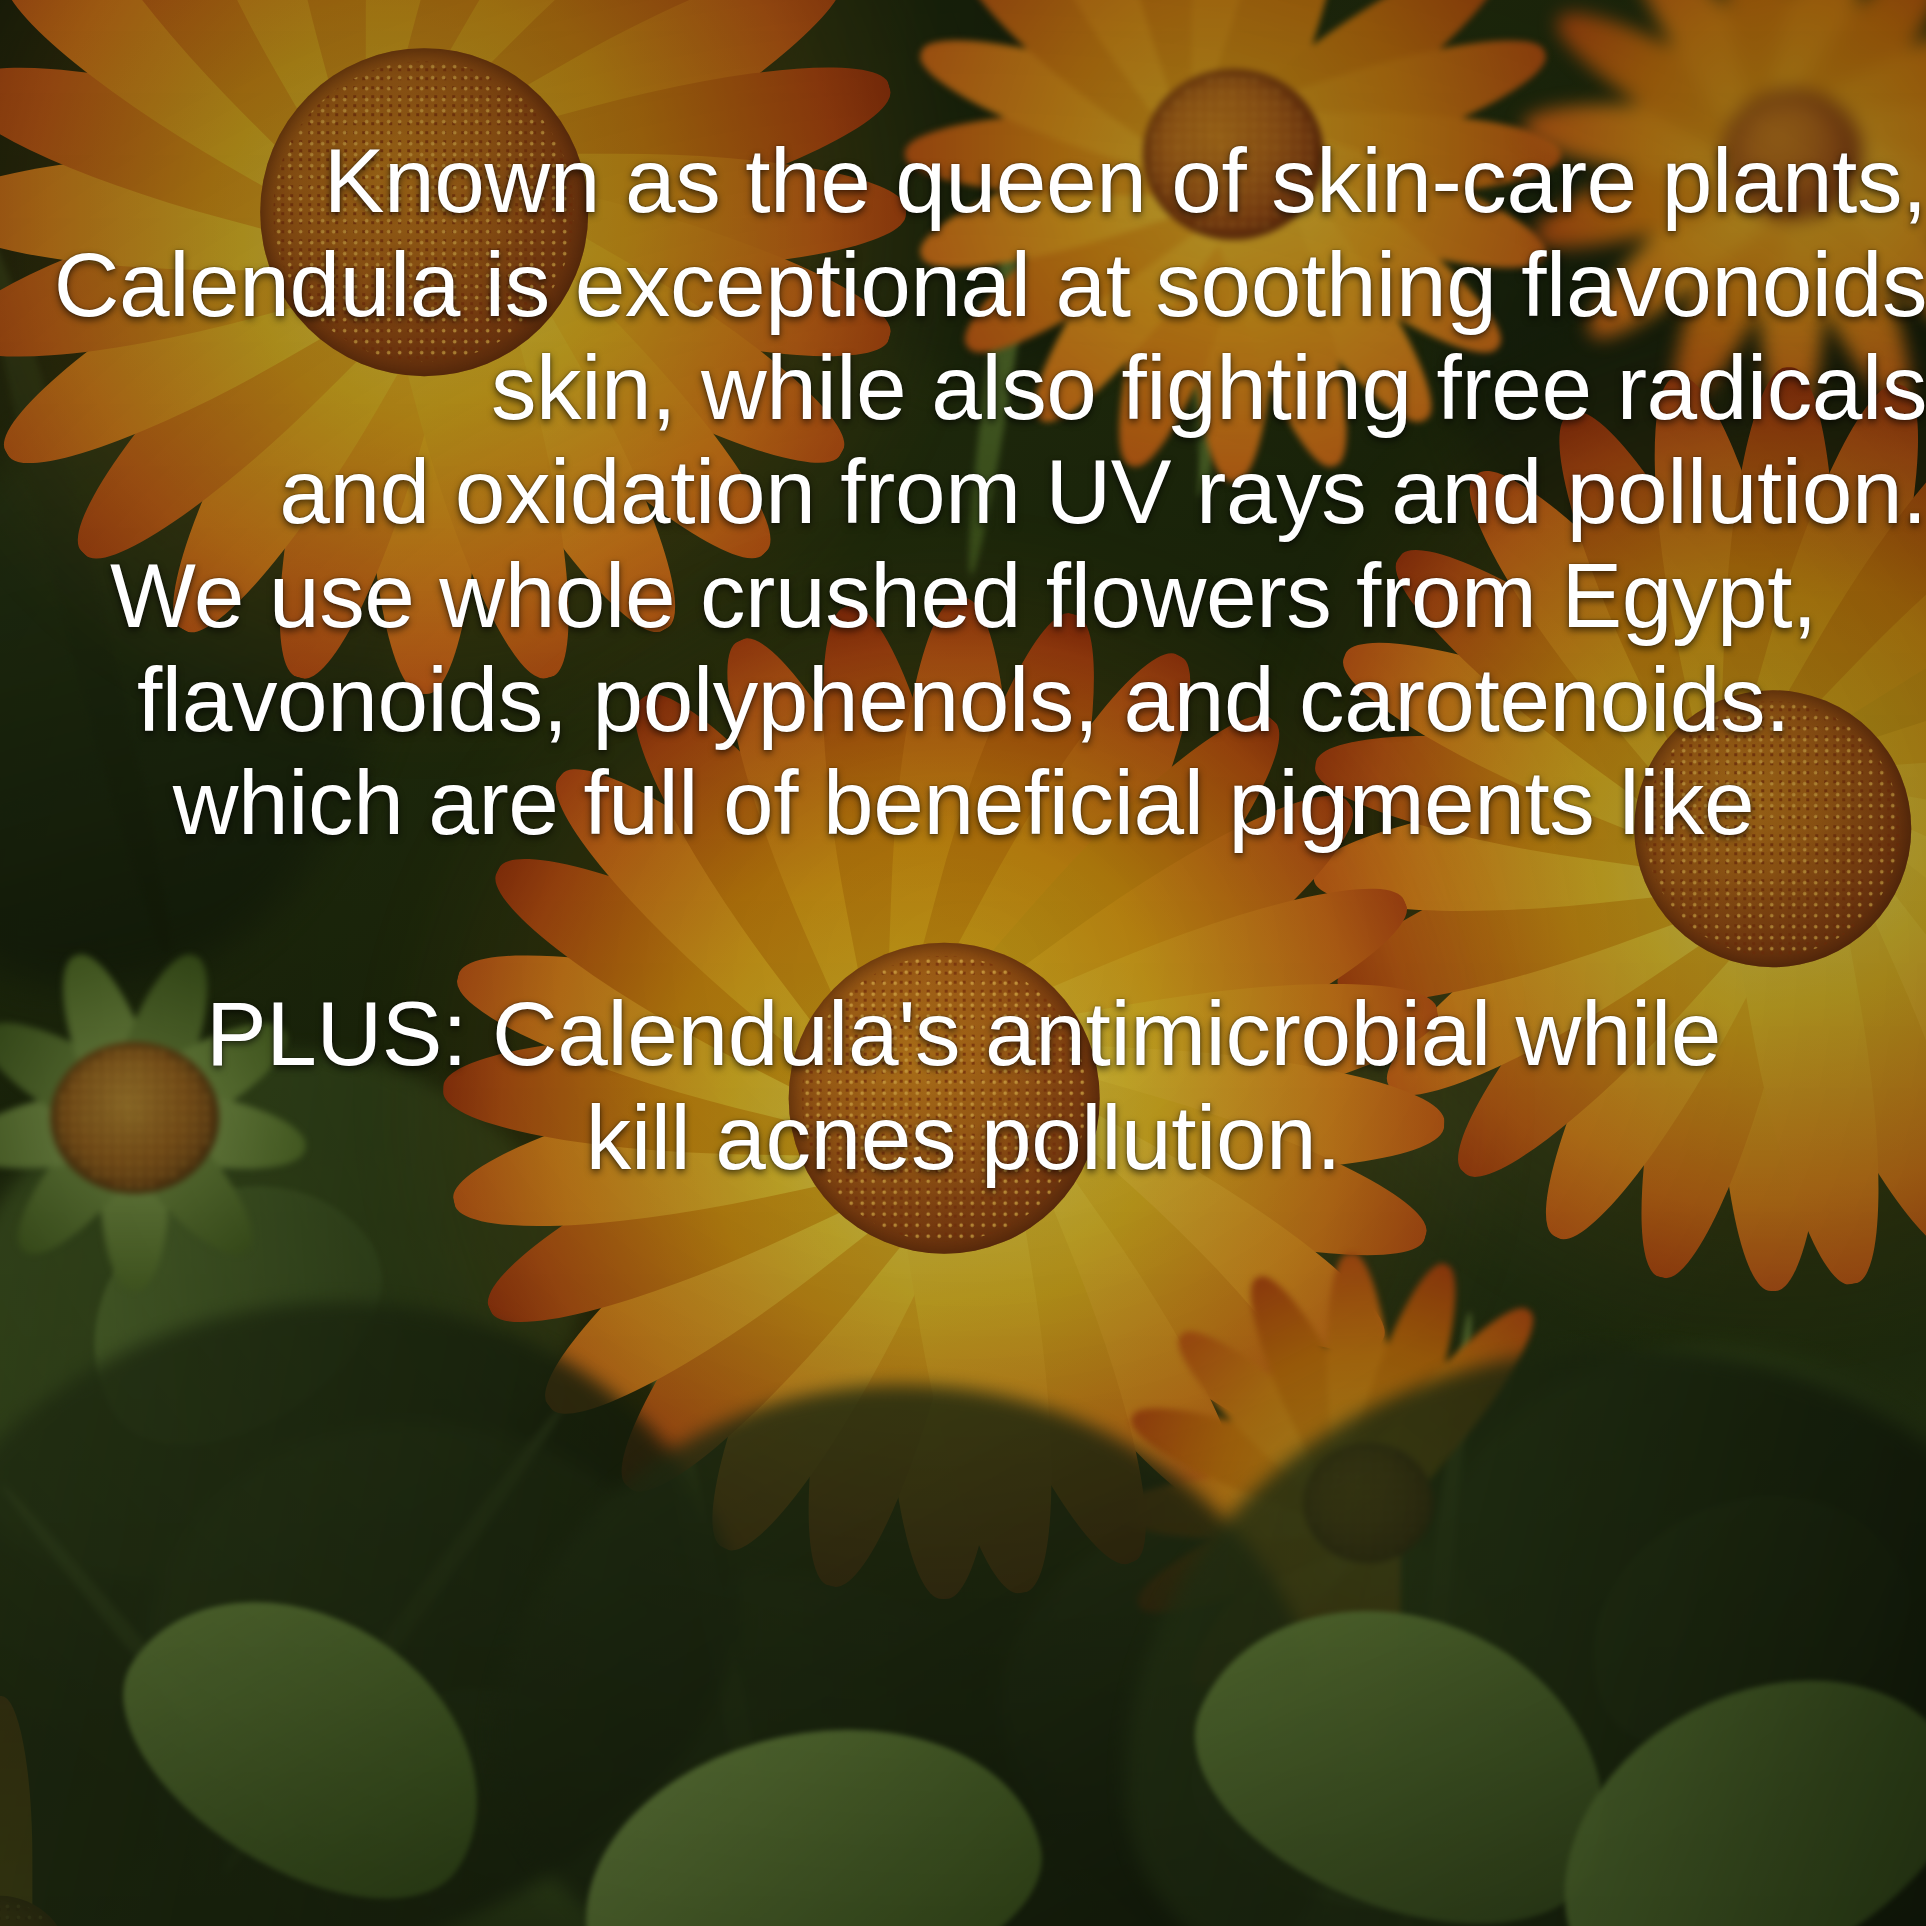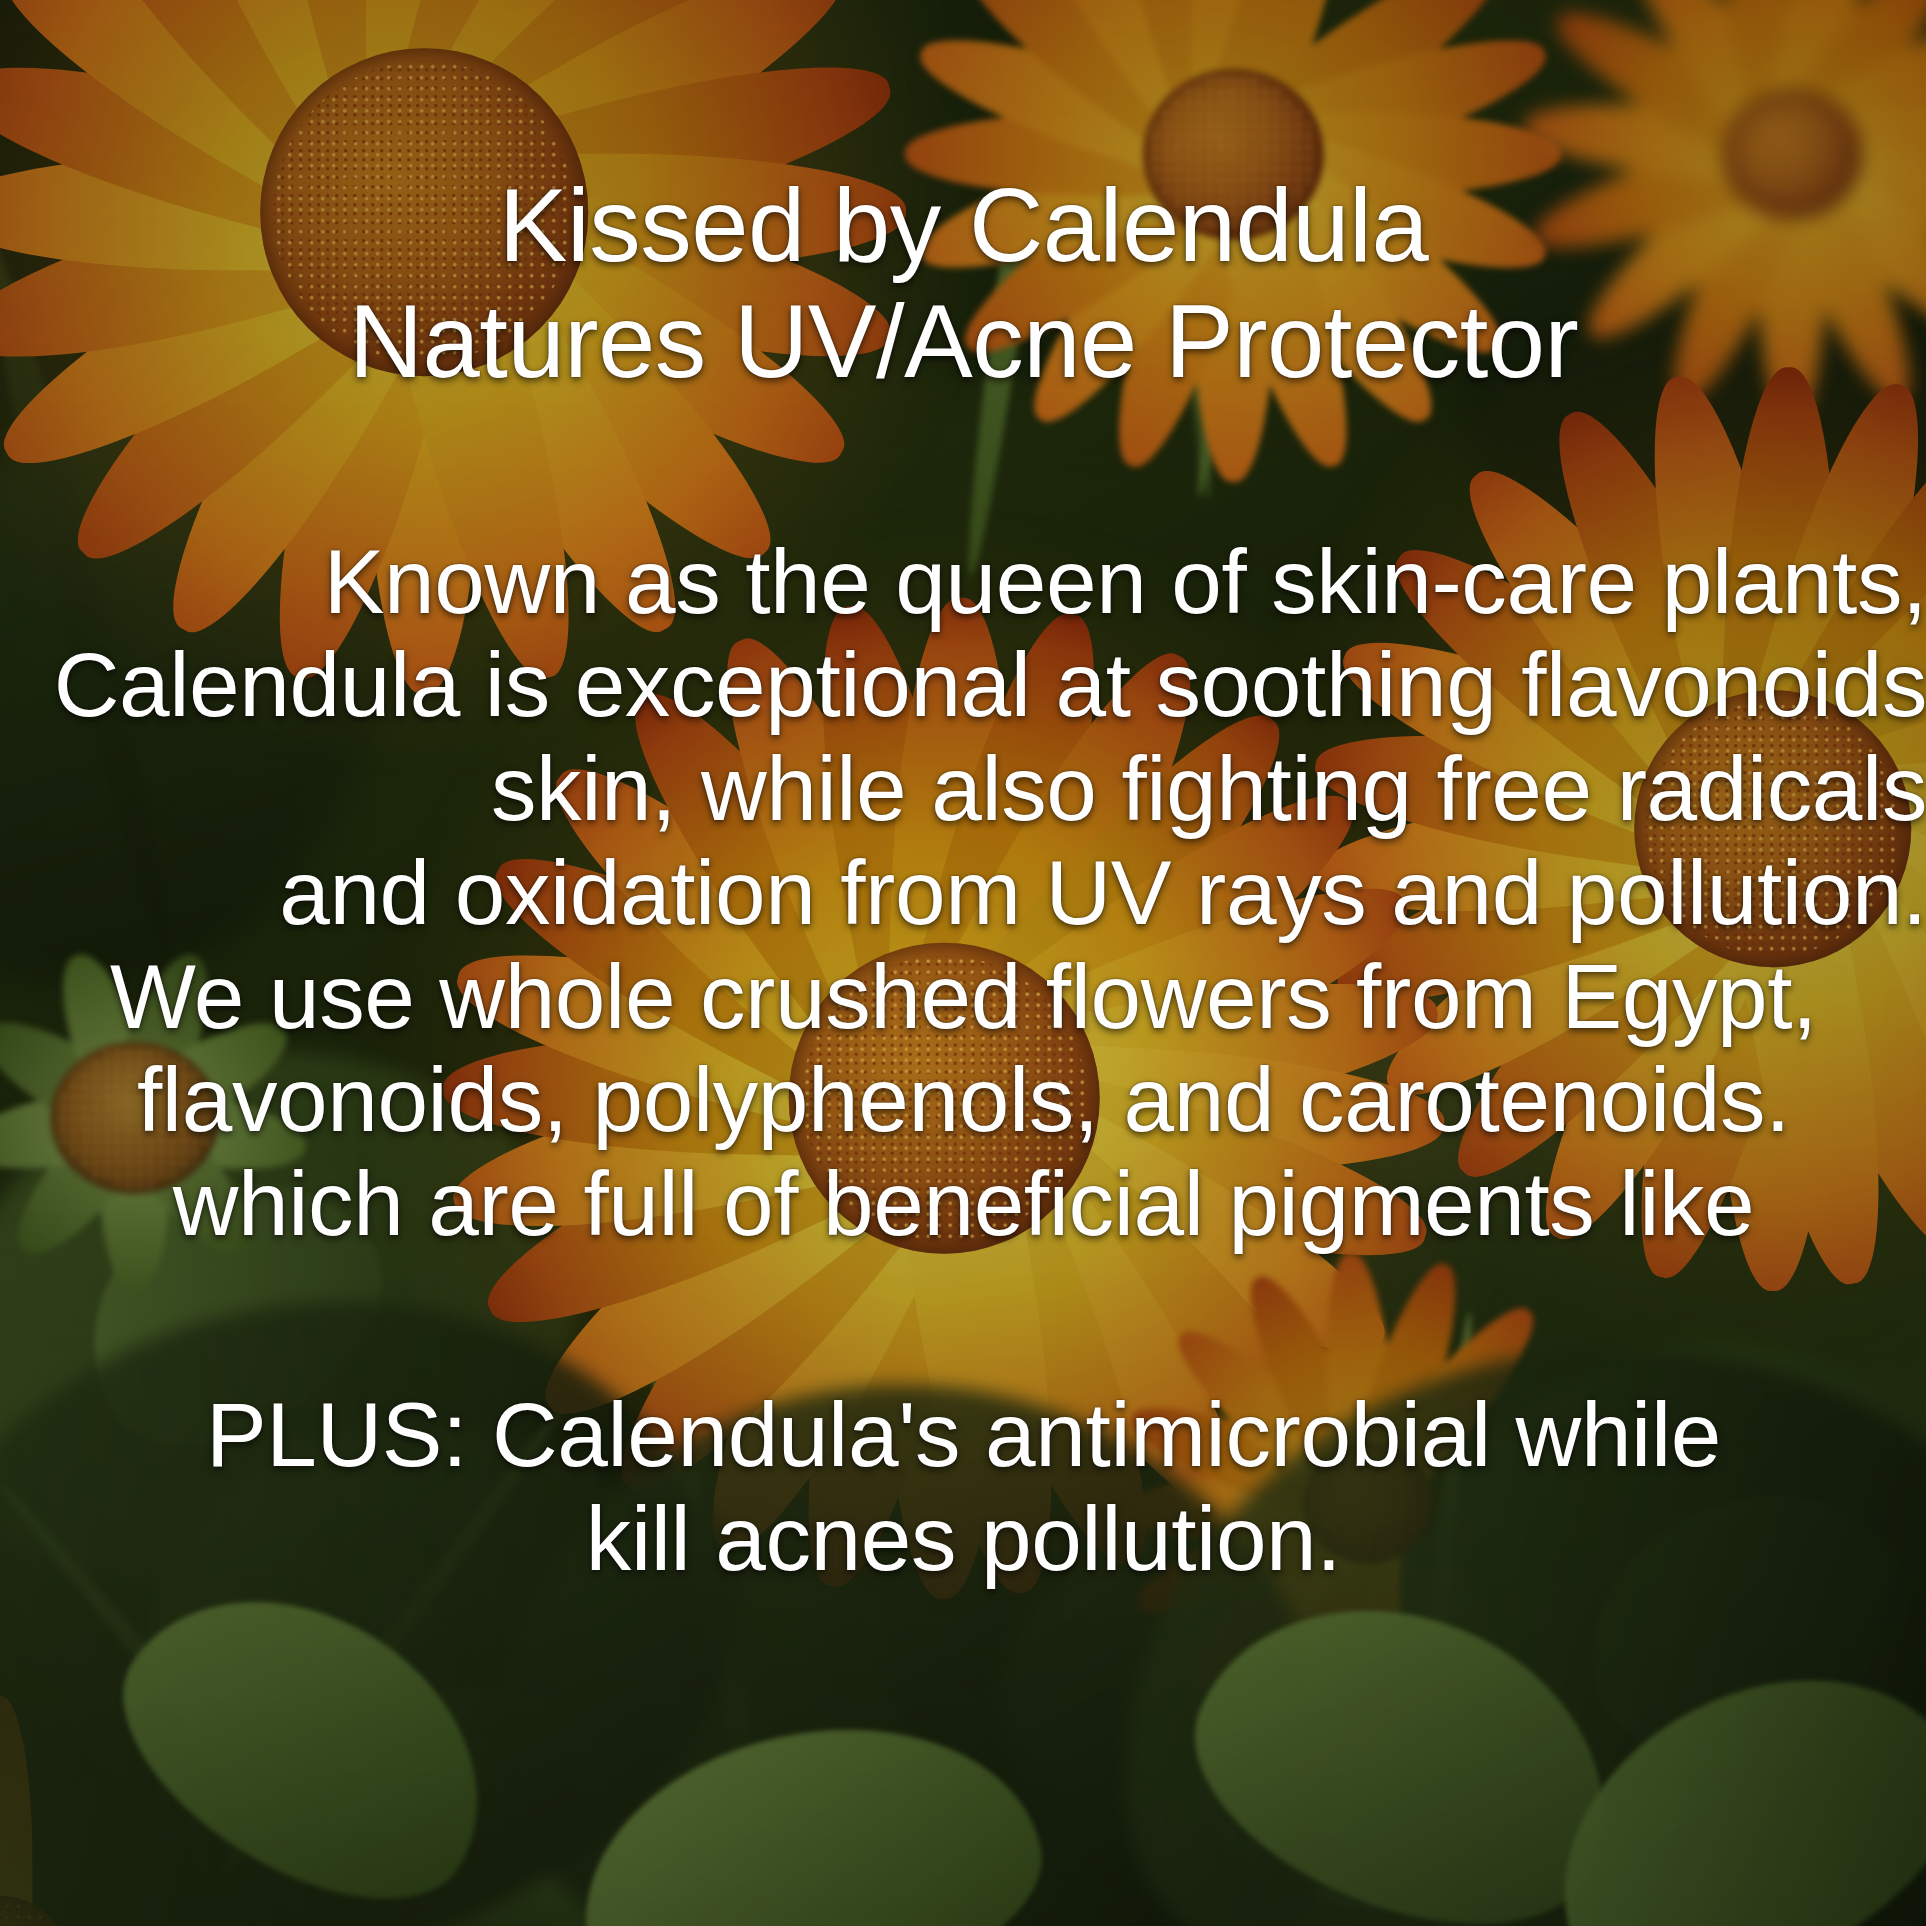--- a/index.html
+++ b/index.html
@@ -395,24 +395,20 @@
     <div class="leaf sharp" style="left:62%;top:84%;width:22%;height:15%;background:linear-gradient(130deg,#7a9c46,#3d5520);transform:rotate(22deg);opacity:.95;"></div>
     <div class="leaf sharp" style="left:30%;top:90%;width:24%;height:14%;background:linear-gradient(150deg,#86a851,#44601f);transform:rotate(-12deg);opacity:.95;"></div>
     <div class="leaf sharp" style="left:6%;top:84%;width:20%;height:13%;background:linear-gradient(120deg,#7d9f49,#3e5a1d);transform:rotate(32deg);opacity:.95;"></div>
     <div class="leaf sharp" style="left:80%;top:88%;width:22%;height:14%;background:linear-gradient(140deg,#6f9140,#334a18);transform:rotate(-28deg);opacity:.95;"></div>
 
     <div class="grade"></div>
   </div>
 
   <div class="content">
 
-    <h1 class="headline">
-      <span class="hl-line hl-1">Kissed by Calendula</span>
-      <span class="hl-line hl-2">Natures UV/Acne Protector</span>
-    </h1>
 
     <p class="body-block p1">
       <span class="ln">Known as the queen of skin-care plants,</span>
       <span class="ln">Calendula is exceptional at soothing flavonoids</span>
       <span class="ln">skin, while also fighting free radicals</span>
       <span class="ln">and oxidation from UV rays and pollution.</span>
     </p>
 
     <p class="body-block p2">
       <span class="ln">We use whole crushed flowers from Egypt,</span>

